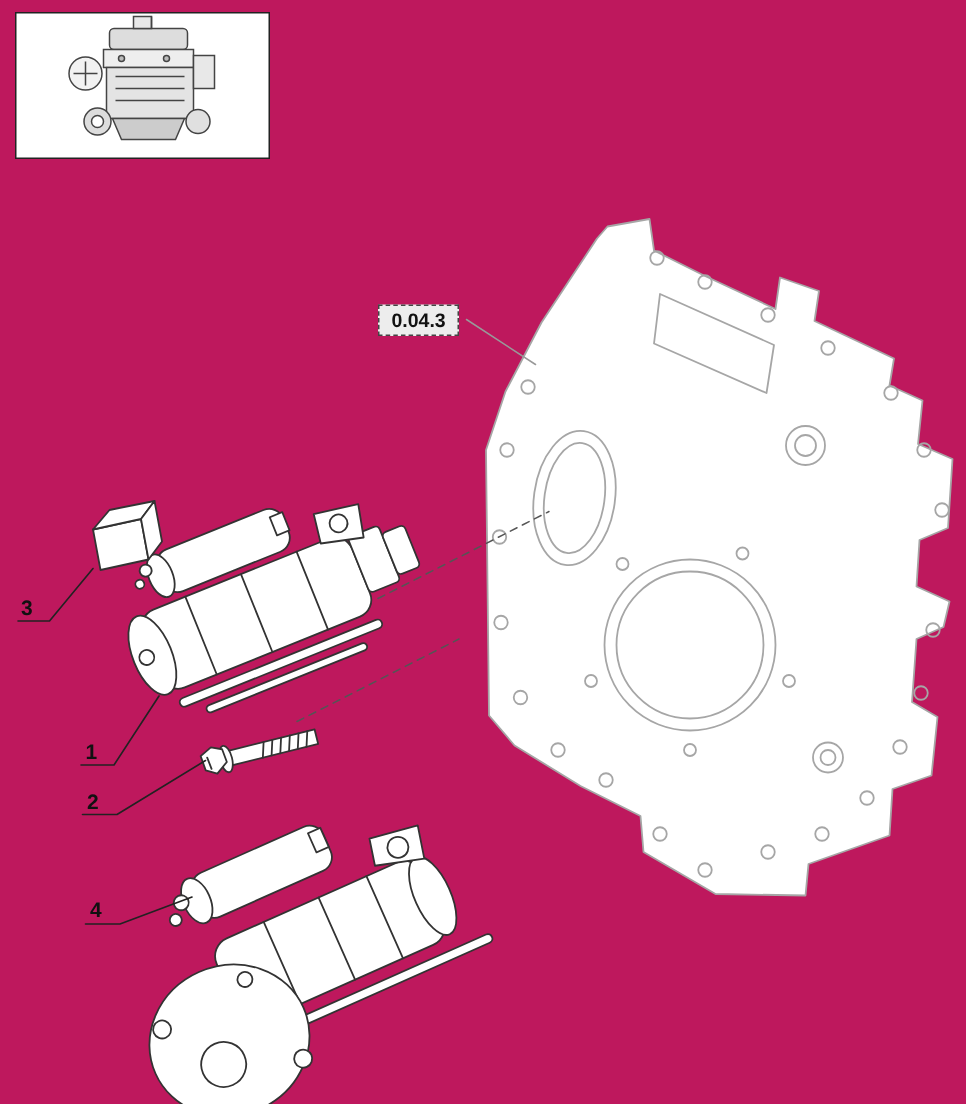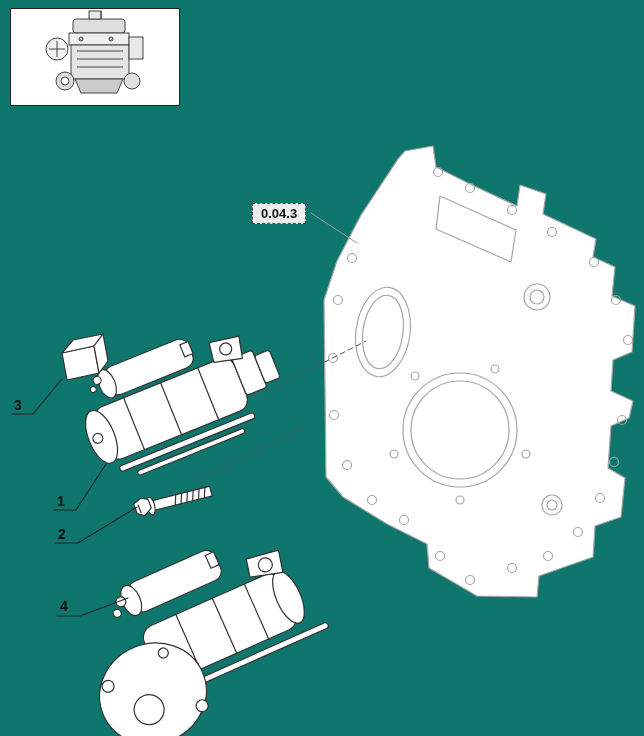--- a/index.html
+++ b/index.html
@@ -1,19 +1,19 @@
 <!DOCTYPE html>
 <html><head>
 <meta charset="utf-8">
 <style>
   html,body{margin:0;padding:0;background:#ffffff;}
   .sheet{
     position:relative;
     width:644px;height:736px;
-    background:#0f766e;
+    background:#be185d;
     font-family:"Liberation Sans",sans-serif;
     overflow:hidden;
   }
   .drawing{
     position:absolute;left:0;top:0;width:644px;height:736px;
   }
   .thumb-box{
     position:absolute;left:10px;top:8px;width:170px;height:98px;
     border:1px solid #222;background:#ffffff;box-sizing:border-box;
   }

